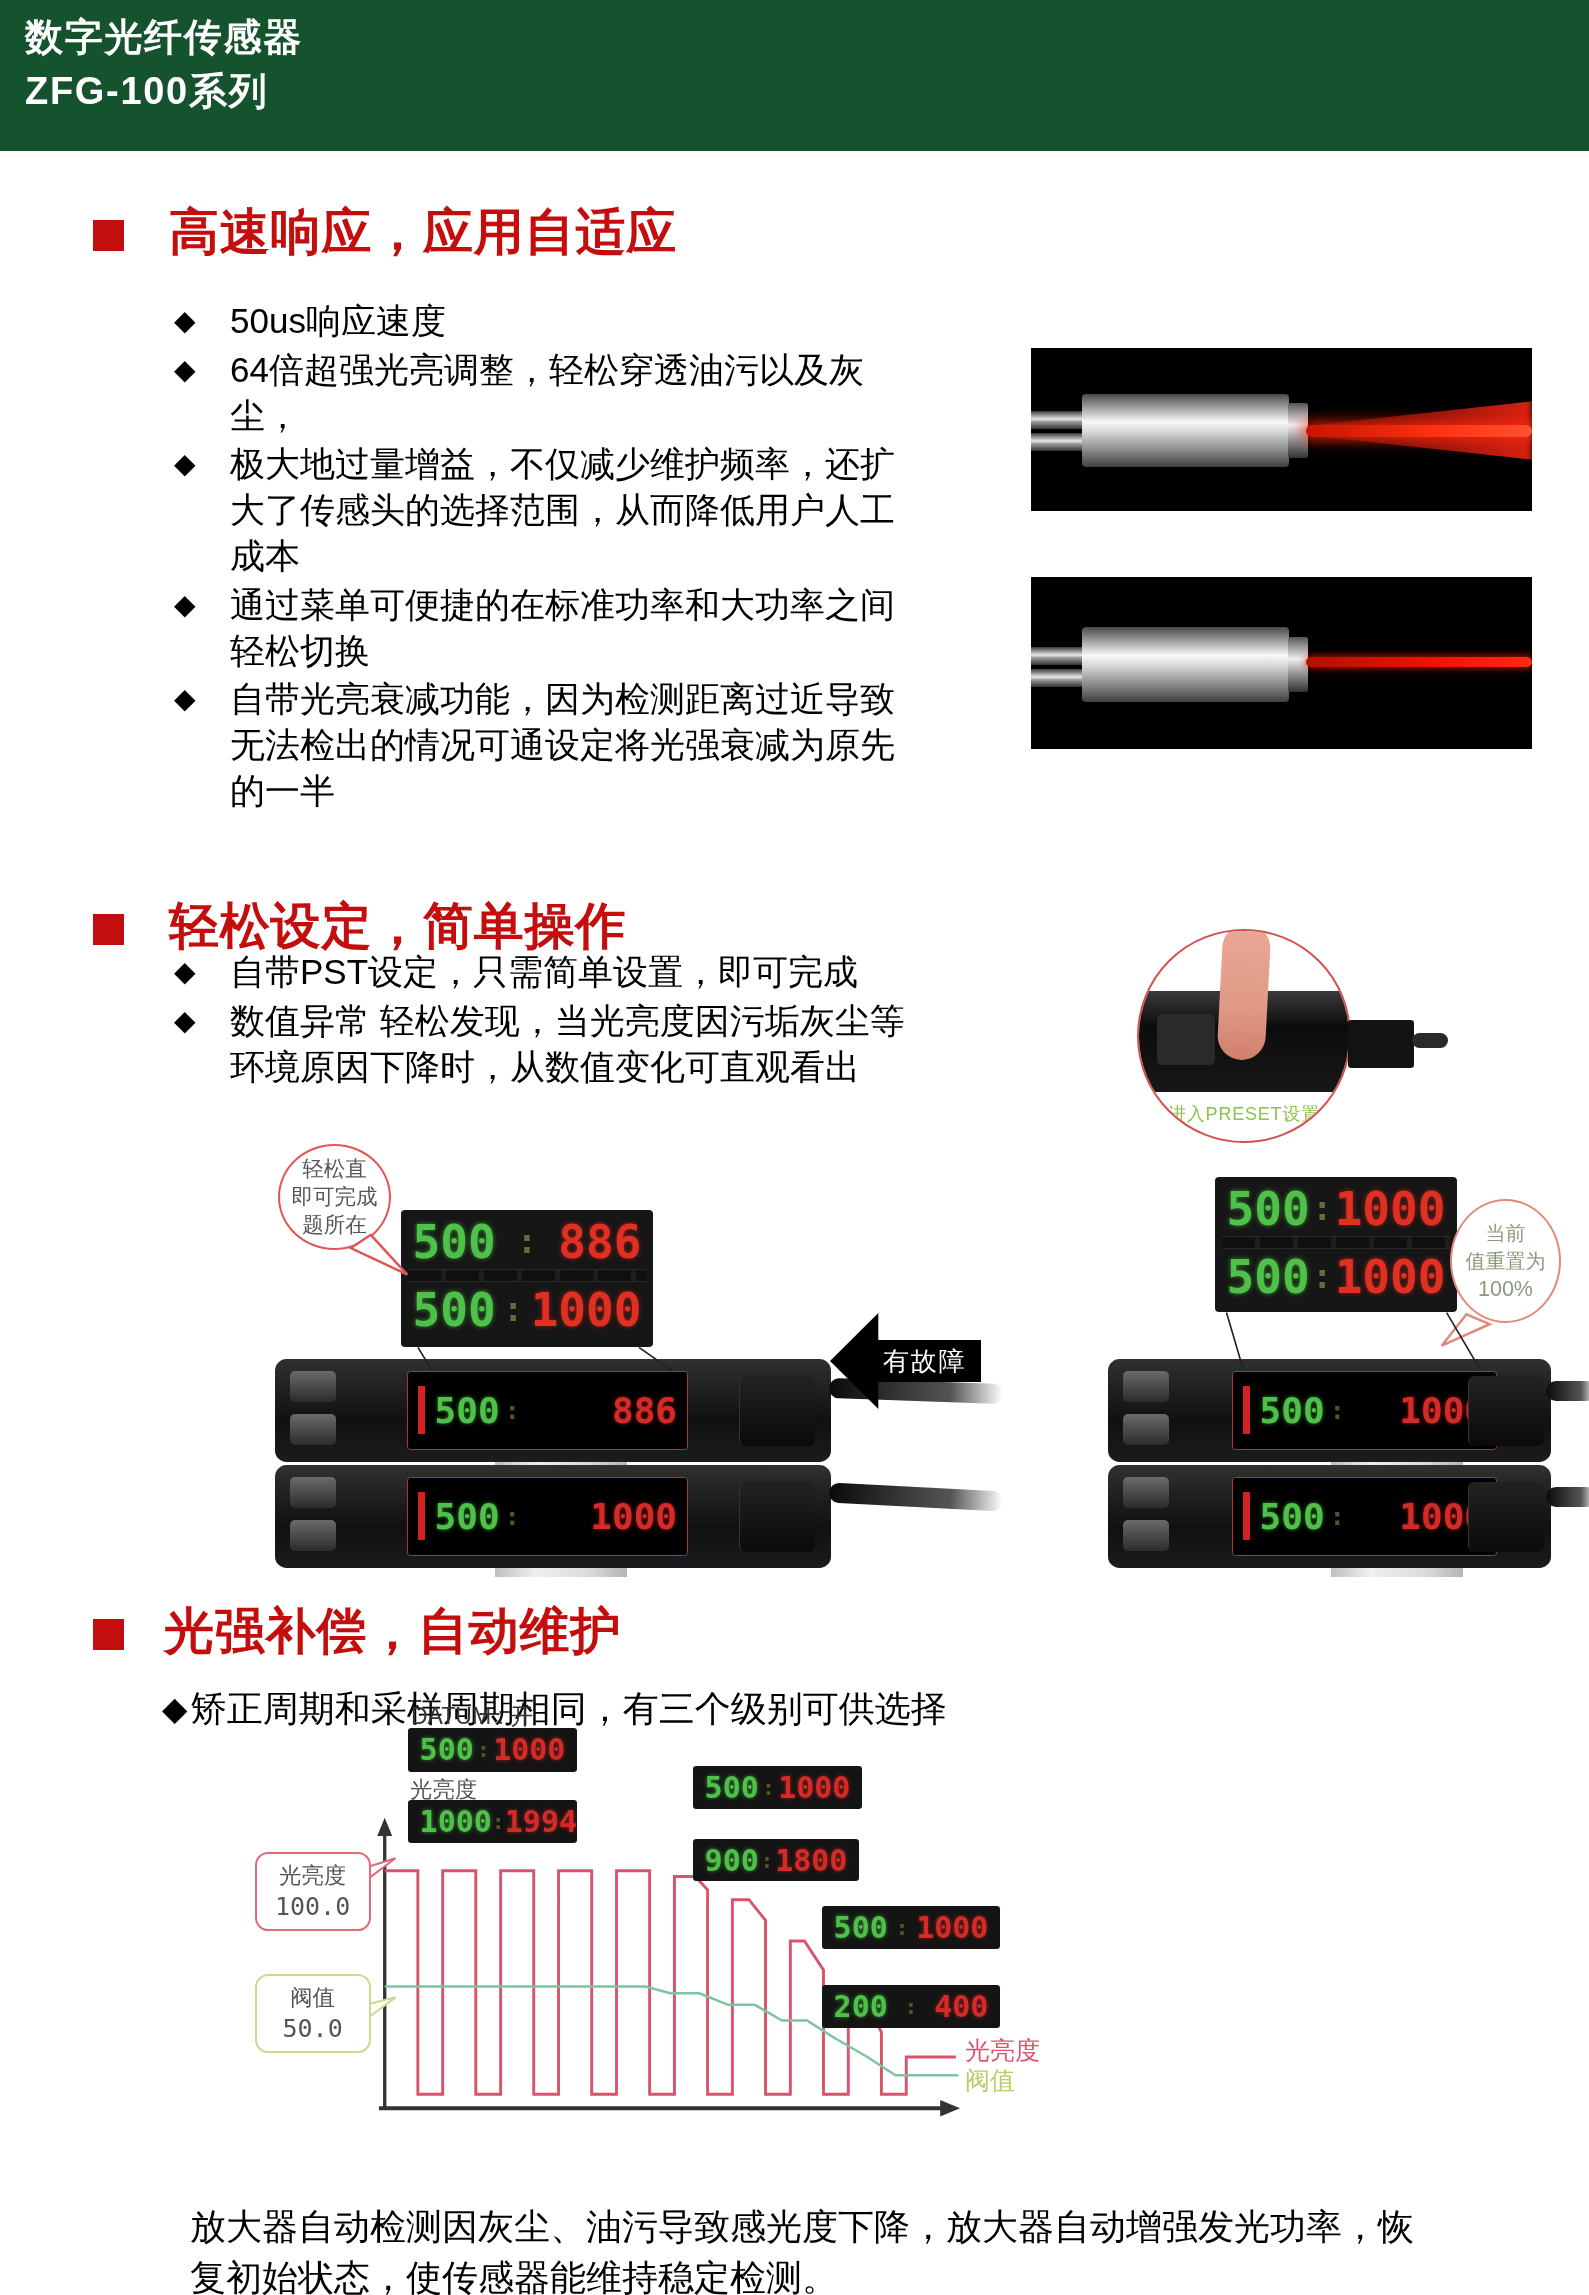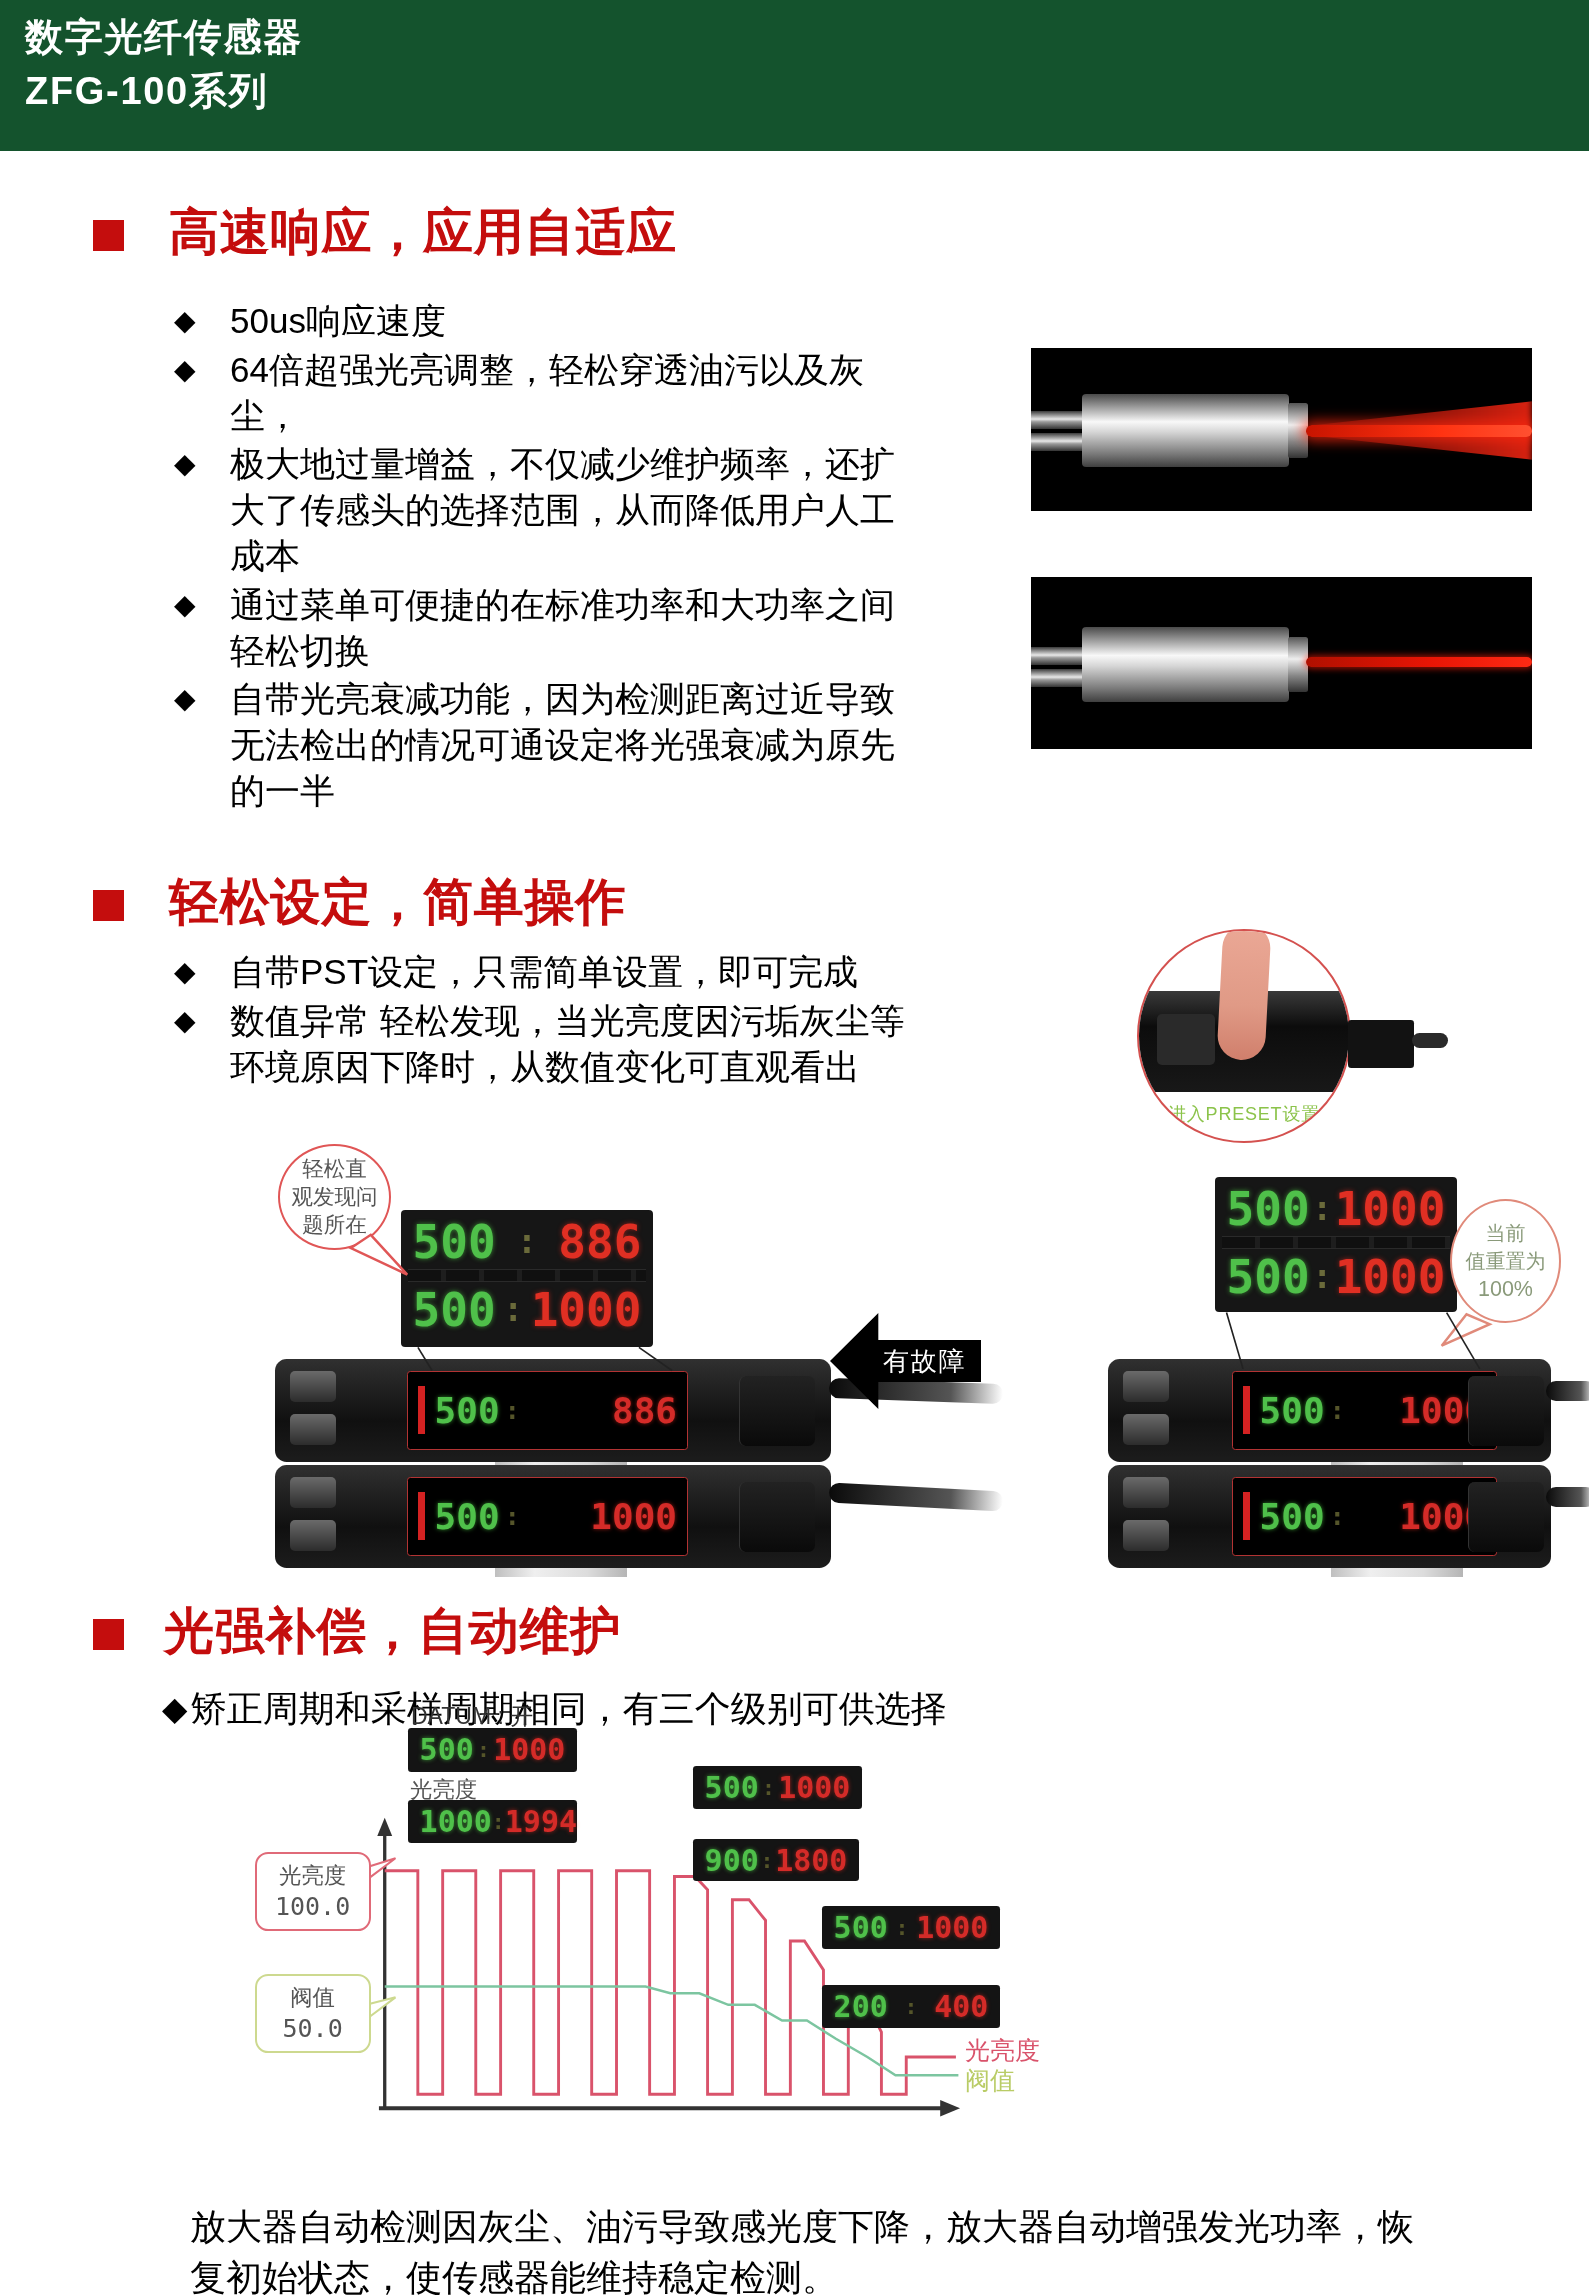--- a/index.html
+++ b/index.html
@@ -163,21 +163,21 @@
   </div>
 
   <div class="laser" style="left:1031px;top:577px;width:501px;height:172px;">
     <div class="fiber" style="top:70px;"></div>
     <div class="fiber" style="top:92px;"></div>
     <div class="sbody" style="top:50px;height:75px;"></div>
     <div class="snose" style="top:60px;height:55px;"></div>
     <div class="beam-thin"></div>
   </div>
 
-  <div class="sec-head" style="left:93px;top:869px;font-family:Liberation Serif, serif;">
+  <div class="sec-head" style="left:93px;top:893px;font-family:Liberation Serif, serif;">
     <span class="sq"></span>
     <h2 class="sec-title">轻松设定，简单操作</h2>
   </div>
 
   <div class="blist" style="left:174px;top:949px;">
     <div class="bitem">
       <span class="dia">◆</span>
       <div class="btext">自带PST设定，只需简单设置，即可完成</div>
     </div>
     <div class="bitem">
@@ -190,21 +190,21 @@
     <div class="bar"></div>
     <div class="pad"></div>
     <div class="finger"></div>
     <div class="cap">进入PRESET设置</div>
   </div>
   <div class="circ-ext"></div>
   <div class="circ-cab"></div>
 
   <div class="bub" style="left:278px;top:1144px;width:113px;height:106px;border:2.5px solid #e05656;">
     <div style="font-size:21.5px;color:#555;">轻松直</div>
-    <div style="font-size:21.5px;color:#555;">观发现问</div>
+    <div style="font-size:21.5px;color:#555;">即可完成</div>
     <div style="font-size:21.5px;color:#555;">题所在</div>
   </div>
 
   <div class="bigpanel seg" style="left:401px;top:1210px;width:252px;height:137px;">
     <div class="prow">
       <span class="pg">500</span>
       <span class="pcol">:</span>
       <span class="pr">886</span>
     </div>
     <div class="pdiv"></div>

